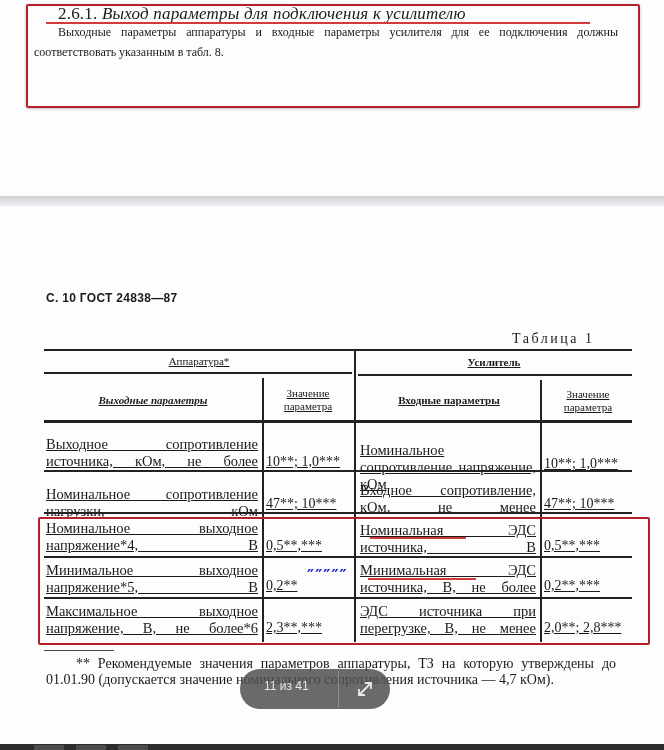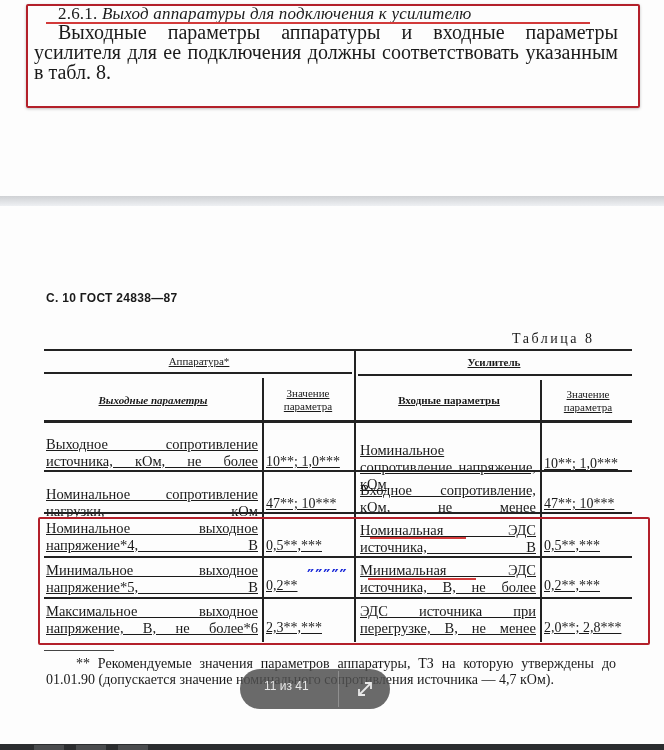--- a/index.html
+++ b/index.html
@@ -26,21 +26,21 @@
       position: absolute; left: 58px; top: 4px; font-size: 17px;
       letter-spacing: 0.2px; white-space: nowrap;
     }
     .sec-title .it { font-style: italic; }
     .red-underline {
       position: absolute; left: 46px; top: 22px; width: 544px; height: 2px;
       background: #d23a3a;
     }
     .para {
       position: absolute; left: 34px; top: 22px; width: 584px;
-      font-size: 20px; line-height: 20px; text-align: justify;
+      font-size: 12px; line-height: 20px; text-align: justify;
       font-family: "Liberation Serif", serif;
     }
     .para .indent { display: inline-block; width: 24px; }
 
     .page2 {
       position: absolute; left: 0; top: 206px; width: 664px; height: 544px;
       background: #fdfdfd;
     }
     .gost-head {
       position: absolute; left: 46px; top: 291px; font-size: 12px; font-weight: bold;
@@ -96,32 +96,32 @@
     .bottom-bar .tb { position: absolute; top: 1px; height: 5px; width: 30px; background: #4a4c4e; }
   </style>
 </head>
 <body>
 
 <div class="page1"></div>
 <div class="page1-shadow"></div>
 
 <div class="sec-title">
   <span>2.6.1.</span>
-  <span class="it">Выход аппаратуры для подключения к усилителю</span>
+  <span class="it">Выход параметры для подключения к усилителю</span>
 </div>
 <div class="red-underline"></div>
 <div class="para">
   <span class="indent"></span><span>Выходные параметры аппаратуры и входные параметры усилителя для ее подключения должны соответствовать указанным в табл. 8.</span>
 </div>
 <div class="redbox1"></div>
 
 <div class="page2"></div>
 
 <div class="gost-head">С. 10 ГОСТ 24838—87</div>
-<div class="table-caption">Таблица 8</div>
+<div class="table-caption">Таблица 1</div>
 
 <div class="hl" style="left:44px;top:349px;width:588px;height:2px;"></div>
 <div class="vl" style="left:354px;top:350px;height:292px;"></div>
 <div class="hl" style="left:44px;top:372px;width:308px;height:1.5px;"></div>
 <div class="hl" style="left:358px;top:374px;width:274px;height:1.5px;"></div>
 <div class="vl" style="left:262px;top:378px;height:264px;"></div>
 <div class="vl" style="left:540px;top:380px;height:262px;"></div>
 <div class="hl" style="left:44px;top:420px;width:588px;height:2.5px;"></div>
 
 <div class="cell hdr" style="left:44px;top:355px;width:310px;">Аппаратура*</div>

